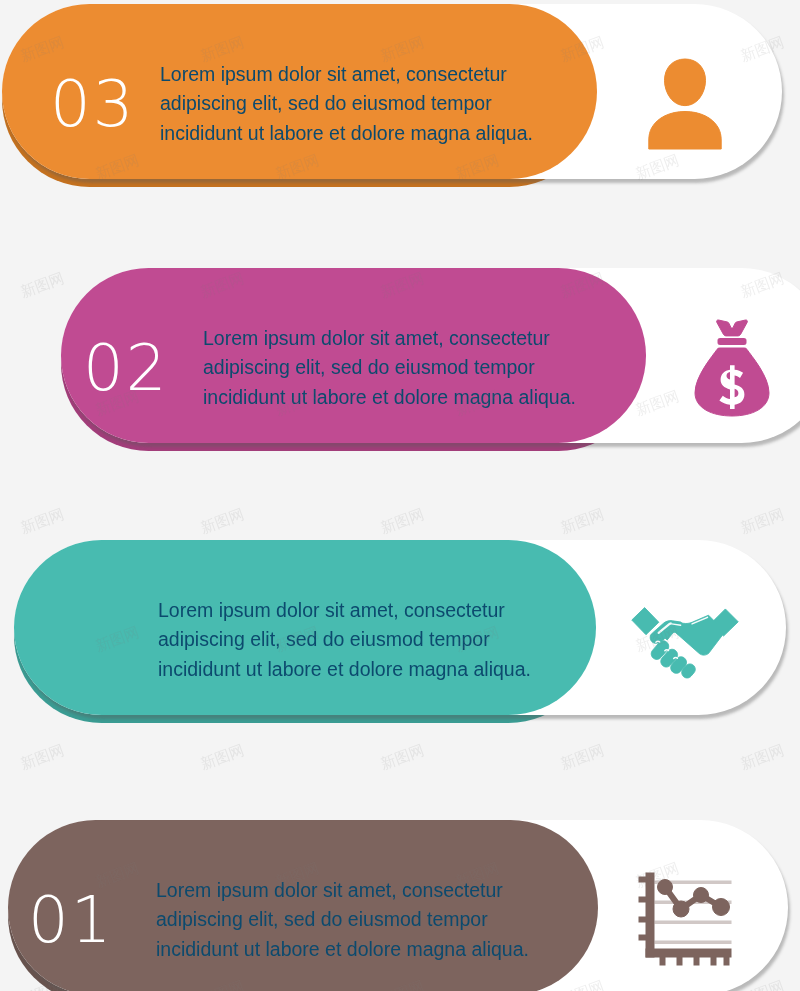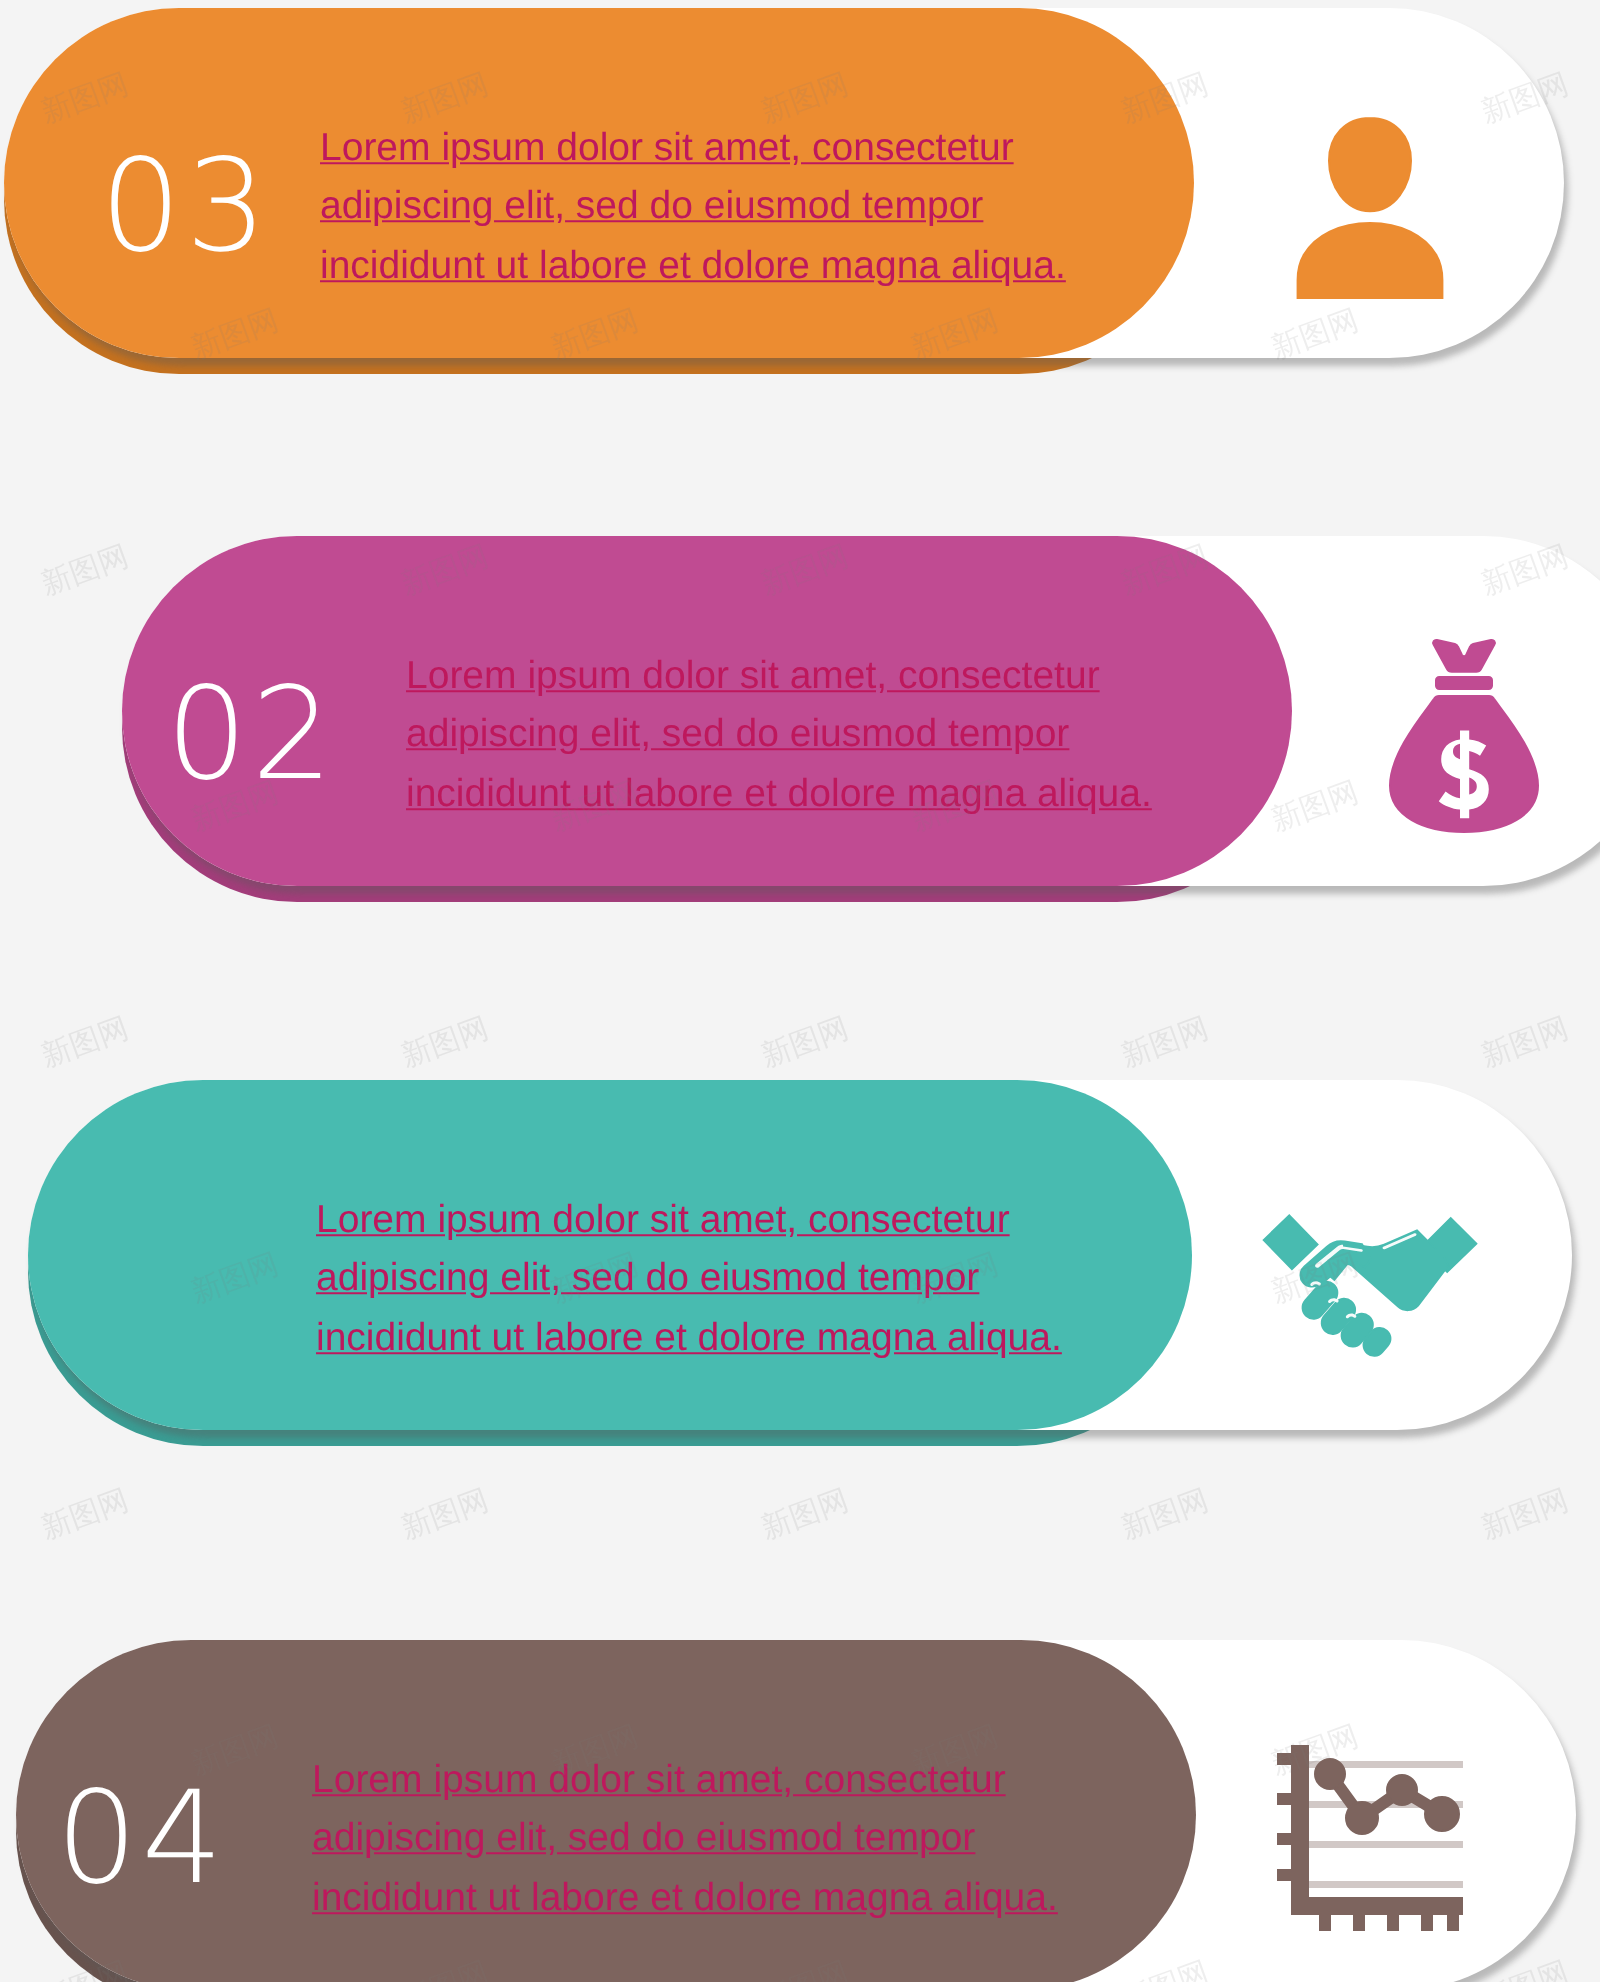--- a/index.html
+++ b/index.html
@@ -66,26 +66,25 @@
     letter-spacing: 2px;
     line-height: 1;
     font-family: "DejaVu Sans", sans-serif;
     white-space: nowrap;
   }
 
   .desc {
     position: absolute;
     top: 50%;
     transform: translateY(-50%);
-    color: #be185d;
+    color: #0c4a6e;
     font-size: 19.5px;
     line-height: 1.5;
     width: 400px;
     font-family: "Liberation Sans", sans-serif;
-    text-decoration: underline;
   }
 
   .icon-wrap {
     position: absolute;
     top: 50%;
     transform: translateY(-50%);
     width: 110px;
     height: 110px;
     display: flex;
     align-items: center;
@@ -209,21 +208,21 @@
           <path d="M54 62.8c-1.6-1.4-4-1.2-5.4.4-.3.4-.3.9.1 1.2.4.3.9.3 1.2-.1.8-.9 2.1-1 3-.2.4.3.9.3 1.2-.1.3-.4.3-.9-.1-1.2z"></path>
         </g>
       </svg>
     </div>
   </div>
 
   <div class="row row-4">
     <div class="bar-shadow" style="background: rgb(104, 83, 78);"></div>
     <div class="plate" style="background: rgb(255, 255, 255);"></div>
     <div class="bar" style="background: rgb(125, 100, 94);"></div>
-    <div class="num">04</div>
+    <div class="num">01</div>
     <div class="desc">Lorem ipsum dolor sit amet, consectetur adipiscing elit, sed do eiusmod tempor incididunt ut labore et dolore magna aliqua.</div>
     <div class="icon-wrap">
       <svg width="100" height="98" viewBox="0 0 100 98" aria-hidden="true">
 
         <g class="icon-grid" opacity="0.35" fill="#7d645e" stroke="#7d645e">
           <rect x="20" y="10" width="76" height="2.5"></rect>
           <rect x="20" y="30" width="76" height="2.5"></rect>
           <rect x="20" y="50" width="76" height="2.5"></rect>
           <rect x="20" y="70" width="76" height="2.5"></rect>
         </g>

